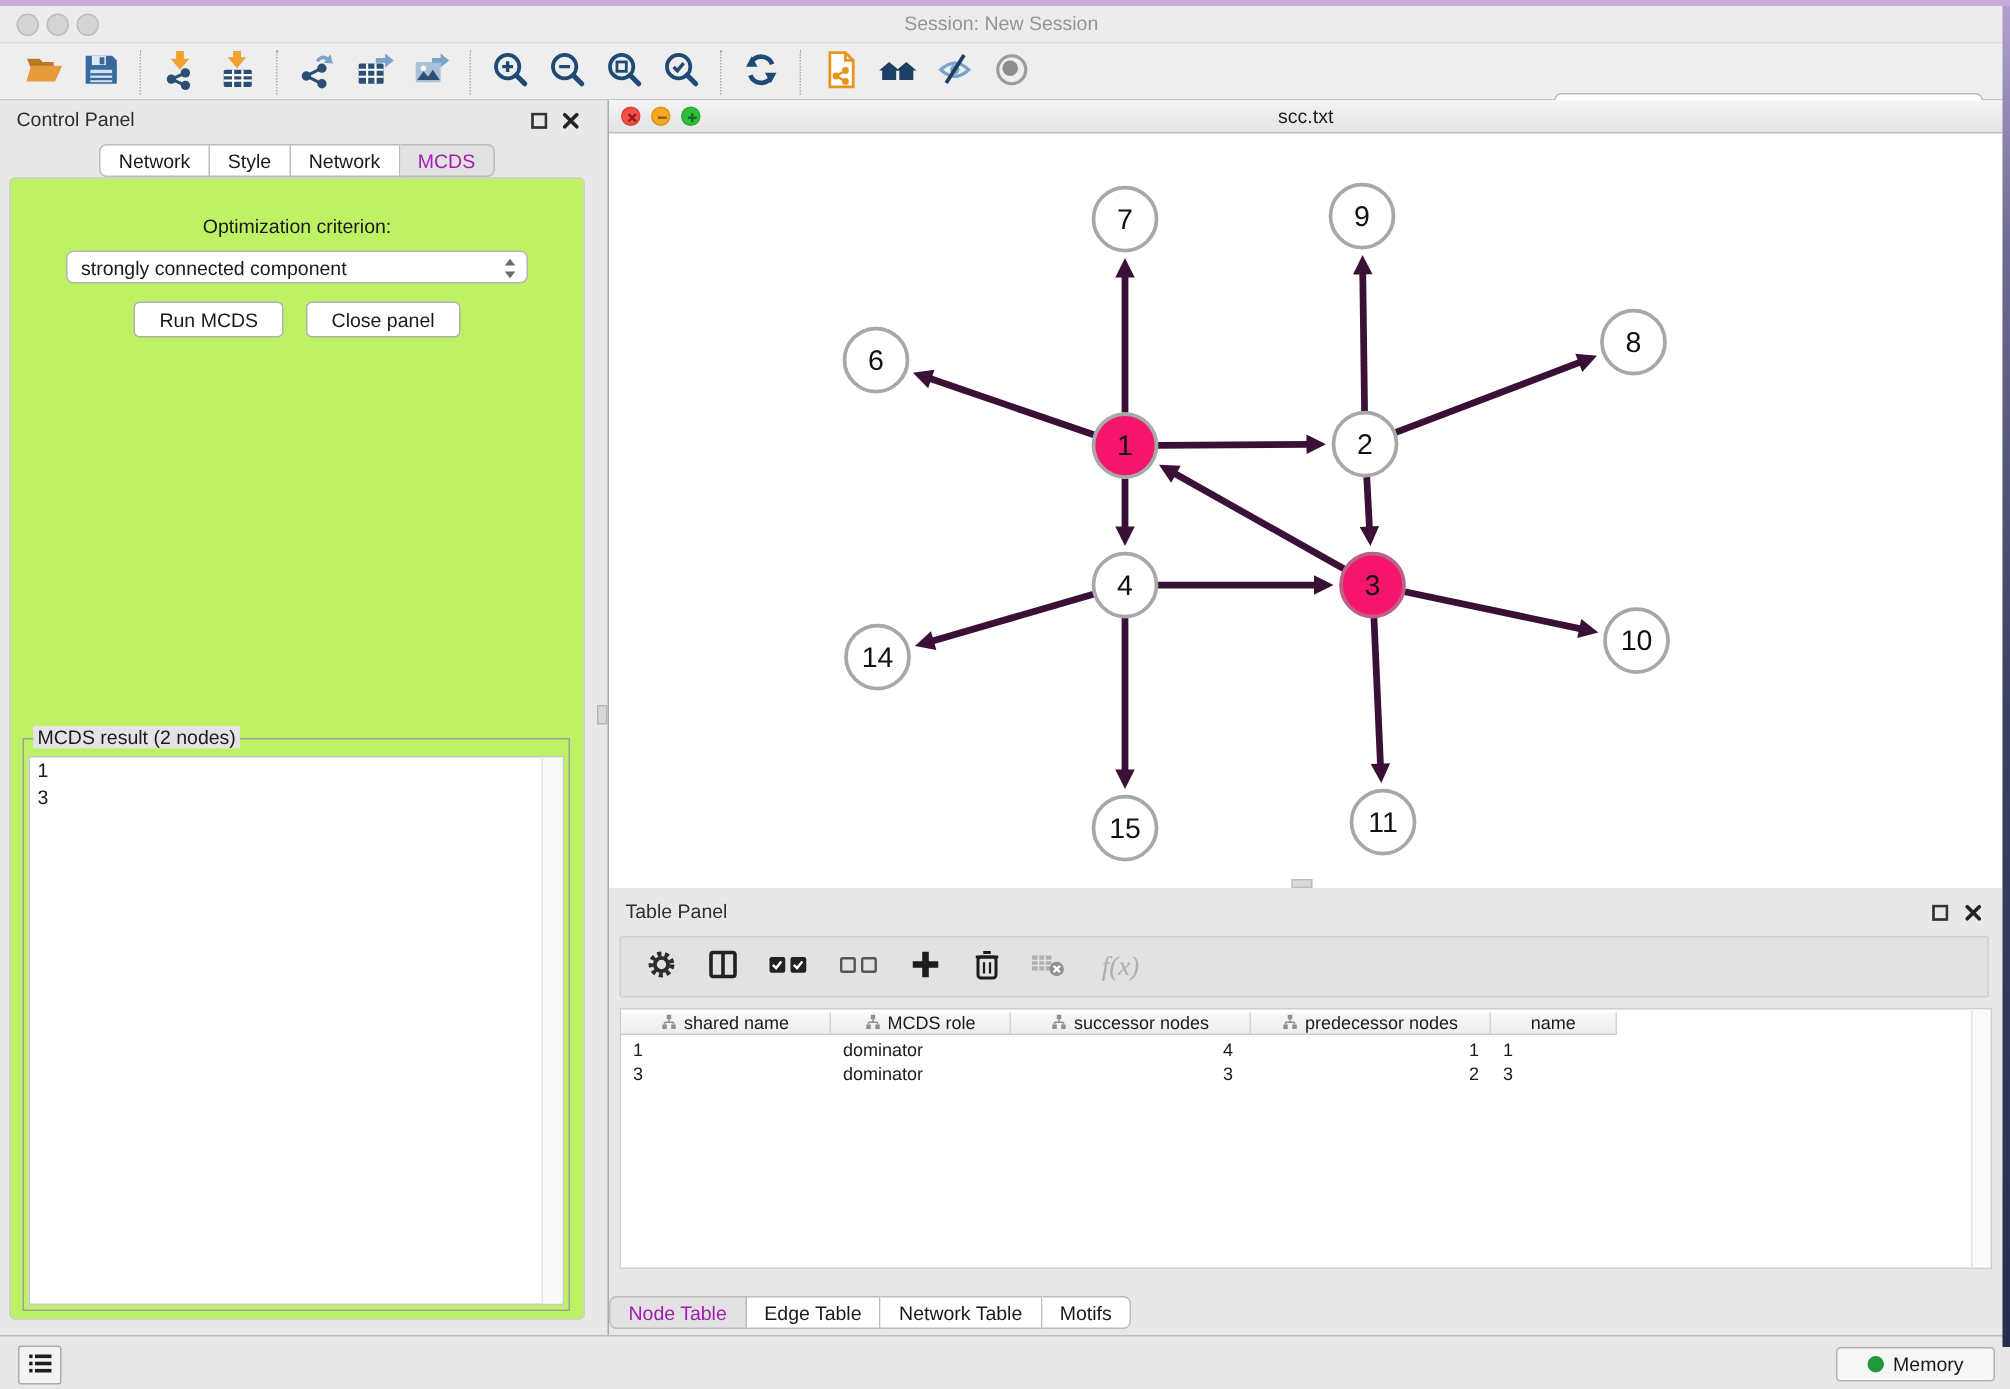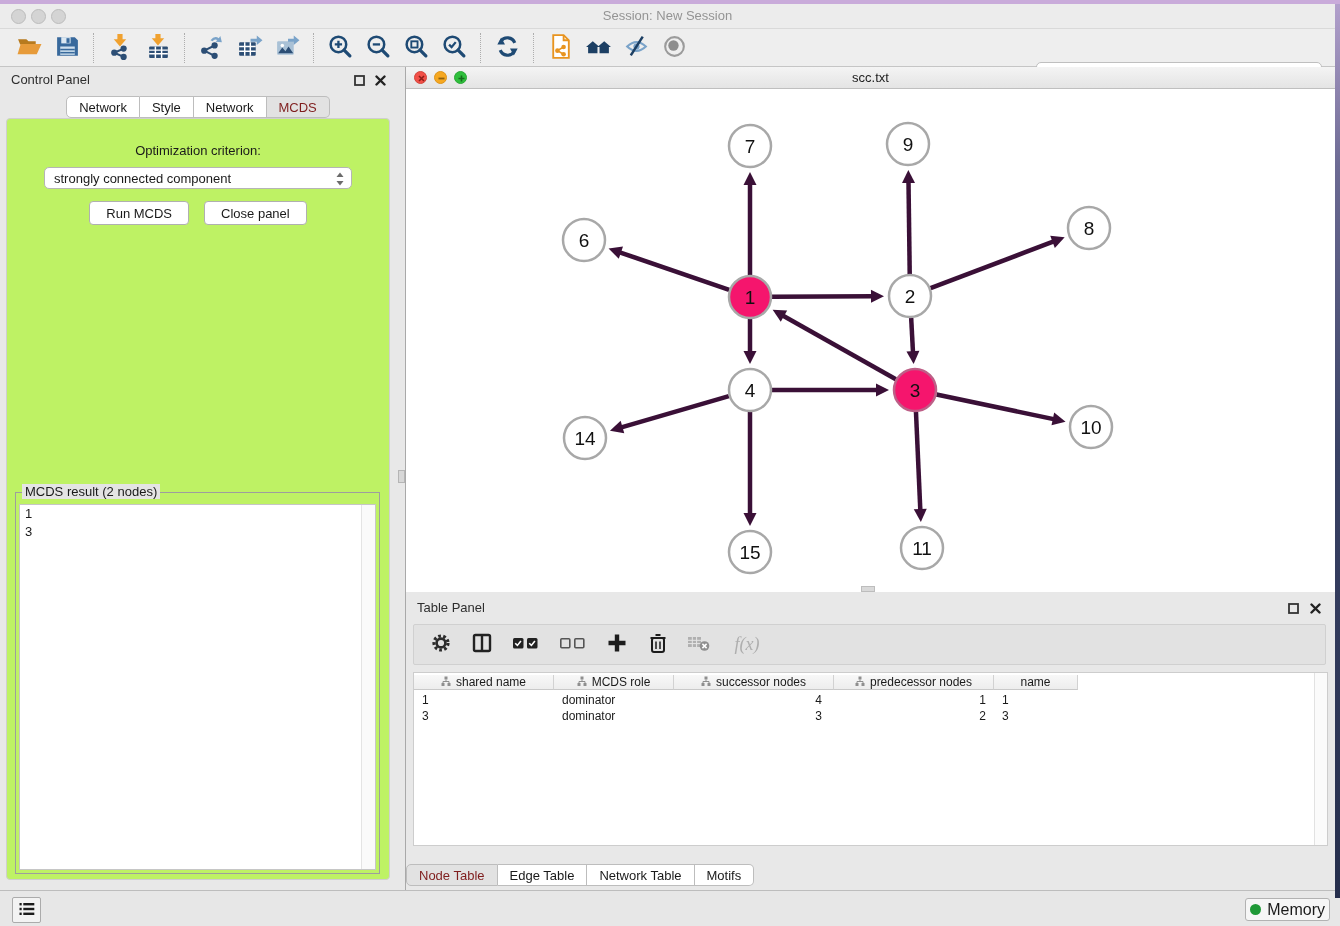--- a/index.html
+++ b/index.html
@@ -23,21 +23,21 @@
   .search input{border:none;outline:none;flex:1;font:13px "Liberation Sans",sans-serif;background:transparent;margin-left:4px;}
   
   .panel-title{position:absolute;left:11px;top:5px;color:#2e2e2e;}
   .ph-ic{position:absolute;top:7px;}
   
   #control-panel{position:absolute;left:0;top:67px;width:396px;height:823px;background:#e8e8e8;}
   #cp-tabs{position:absolute;left:0;top:29px;width:100%;display:flex;justify-content:center;}
   .seg-tab{padding:2.5px 12px;background:#fff;border:1px solid #bdbdbd;border-left:none;white-space:nowrap;}
   .seg-tab:first-child{border-left:1px solid #bdbdbd;border-radius:5px 0 0 5px;}
   .seg-tab:last-child{border-radius:0 5px 5px 0;}
-  .seg-tab.active{background:#e2e2e2;color:#7f1d1d;}
+  .seg-tab.active{background:#e2e2e2;color:#a21caf;}
   #cp-inset{position:absolute;left:6px;top:51px;width:382px;height:760px;background:#bef264;
        border:1px solid #cfcfcf;border-radius:4px;}
   .opt-label{margin-top:24px;text-align:center;}
   .select-box{margin:9px auto 12px auto;width:308px;height:22px;background:#fff;border:1px solid #b5b5b5;border-radius:5px;
        display:flex;align-items:center;box-sizing:border-box;padding-left:9px;position:relative;}
   .select-arrows{position:absolute;right:5px;top:2px;}
   .btn-row{margin-top:11px;display:flex;justify-content:center;gap:15px;}
   .mac-btn{height:22px;background:#fff;border:1px solid #b0b0b0;border-radius:4px;padding:0 16px;
        font:13px "Liberation Sans",sans-serif;color:#1a1a1a;display:flex;align-items:center;}
   .group-box{position:absolute;left:8px;top:373px;width:363px;height:380px;border:1px solid #9e9e9e;}
@@ -69,21 +69,21 @@
        background:linear-gradient(#f8f8f8,#ededed);border-right:1px solid #d2d2d2;border-bottom:1px solid #c9c9c9;}
   .tr{display:flex;height:16px;align-items:center;}
   .td{font-size:12px;box-sizing:border-box;padding:0 8px;white-space:nowrap;}
   .tbl-scroll{position:absolute;right:0;top:0;bottom:0;width:12px;background:#fbfbfb;border-left:1px solid #e2e2e2;}
   #bottom-tabs{position:absolute;left:0;top:272px;width:100%;display:flex;justify-content:flex-start;}
   
   #status-bar{position:absolute;left:0;top:890px;width:1340px;height:36px;background:#e7e7e7;border-top:1px solid #bdbdbd;box-sizing:border-box;}
   .stat-btn{position:absolute;left:12px;top:6px;width:27px;height:24px;background:#f3f3f3;border:1px solid #ababab;
        border-radius:2px;display:flex;align-items:center;justify-content:center;}
   .memory-btn{position:absolute;right:10px;top:7px;height:23px;background:#f6f6f6;border:1px solid #b2b2b2;border-radius:3px;
-       display:flex;align-items:center;gap:6px;padding:0 4px;font-size:16px;box-sizing:border-box;}
+       display:flex;align-items:center;gap:6px;padding:0 20px;font-size:13px;box-sizing:border-box;}
   .mem-dot{width:11px;height:11px;border-radius:50%;background:#1f9937;}
 </style>
 </head>
 <body>
 
 <div id="app">
   <div class="top-strip"></div>
 
   <div class="titlebar">
     <span class="tl-gray" style="left:11px"></span>

